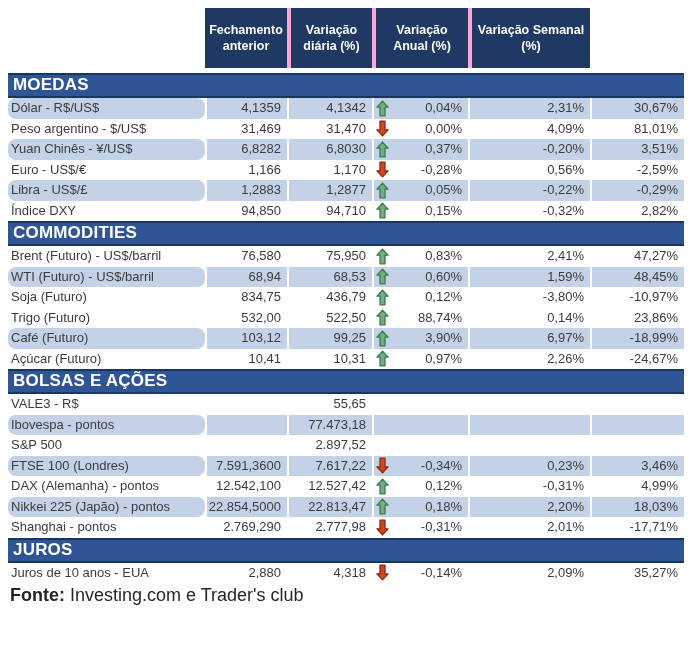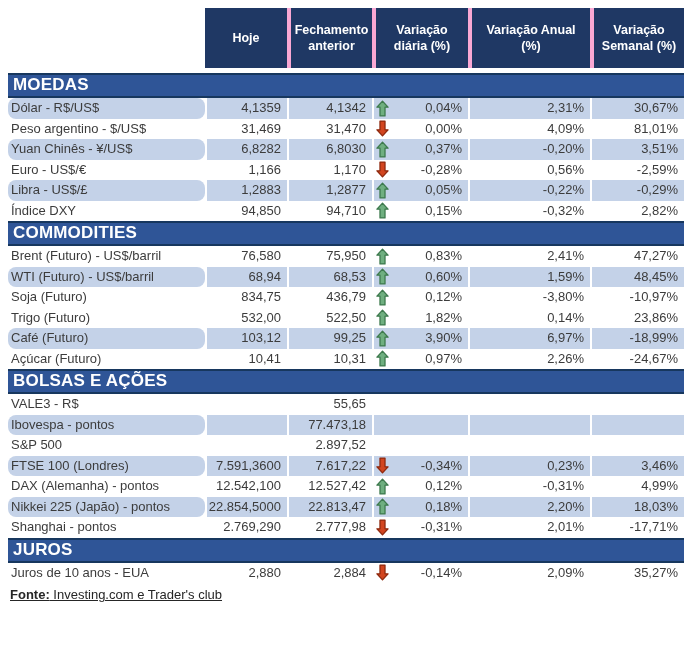--- a/index.html
+++ b/index.html
@@ -53,31 +53,30 @@
     white-space: nowrap;
     overflow: hidden;
   }
   .cell + .cell { border-left: 2px solid #ffffff; }
   .cell.label { padding-left: 3px; border-radius: 8px; }
   .cell.num { text-align: right; padding-right: 6px; }
   .cell.var { display: flex; align-items: center; padding-right: 6px; }
   .arrow-slot { width: 16px; display: flex; align-items: center; flex: none; }
   .arrow { width: 13px; height: 17px; display: block; margin-left: 2px; }
   .num-text { margin-left: auto; }
-  .fonte { font-size: 13px; line-height: 20px; margin-top: 2px; padding-left: 2px; color: #262626; text-decoration: underline; }
+  .fonte { font-size: 18px; line-height: 20px; margin-top: 2px; padding-left: 2px; color: #262626; }
   .fonte .b { font-weight: 700; }
 </style>
 </head>
 <body>
 
 <div class="page">
 
   <div class="grid header-row">
     <div class="corner"></div>
-    <div class="hcell">Hoje</div>
     <div class="hcell">Fechamento anterior</div>
     <div class="hcell">Variação diária (%)</div>
     <div class="hcell">Variação Anual (%)</div>
     <div class="hcell">Variação Semanal (%)</div>
   </div>
 
   <div id="sections">
       <div class="section-bar">MOEDAS</div>
       <div class="grid row shaded">
     <div class="cell label">Dólar - R$/US$</div>
@@ -218,21 +217,21 @@
       <div class="grid row">
     <div class="cell label">Trigo (Futuro)</div>
     <div class="cell num">532,00</div>
     <div class="cell num">522,50</div>
     <div class="cell var">
           <span class="arrow-slot">
             <svg class="arrow" viewBox="0 0 14 18">
               <path d="M7 1 L13 7.6 L9.7 7.6 L9.7 17 L4.3 17 L4.3 7.6 L1 7.6 Z" fill="var(--up-arrow)" stroke="var(--up-arrow-border)" stroke-width="1.4" stroke-linejoin="round"></path>
             </svg>
           </span>
-          <span class="num-text">1,82%</span>
+          <span class="num-text">88,74%</span>
         </div>
     <div class="cell num">0,14%</div>
     <div class="cell num">23,86%</div>
   </div>
       <div class="grid row shaded">
     <div class="cell label">Café (Futuro)</div>
     <div class="cell num">103,12</div>
     <div class="cell num">99,25</div>
     <div class="cell var">
           <span class="arrow-slot">
@@ -351,21 +350,21 @@
           </span>
           <span class="num-text">-0,31%</span>
         </div>
     <div class="cell num">2,01%</div>
     <div class="cell num">-17,71%</div>
   </div>
       <div class="section-bar">JUROS</div>
       <div class="grid row">
     <div class="cell label">Juros de 10 anos - EUA</div>
     <div class="cell num">2,880</div>
-    <div class="cell num">2,884</div>
+    <div class="cell num">4,318</div>
     <div class="cell var">
           <span class="arrow-slot">
             <svg class="arrow" viewBox="0 0 14 18">
               <path d="M7 17 L1 10.4 L4.3 10.4 L4.3 1 L9.7 1 L9.7 10.4 L13 10.4 Z" fill="var(--down-arrow)" stroke="var(--down-arrow-border)" stroke-width="1.4" stroke-linejoin="round"></path>
             </svg>
           </span>
           <span class="num-text">-0,14%</span>
         </div>
     <div class="cell num">2,09%</div>
     <div class="cell num">35,27%</div>

